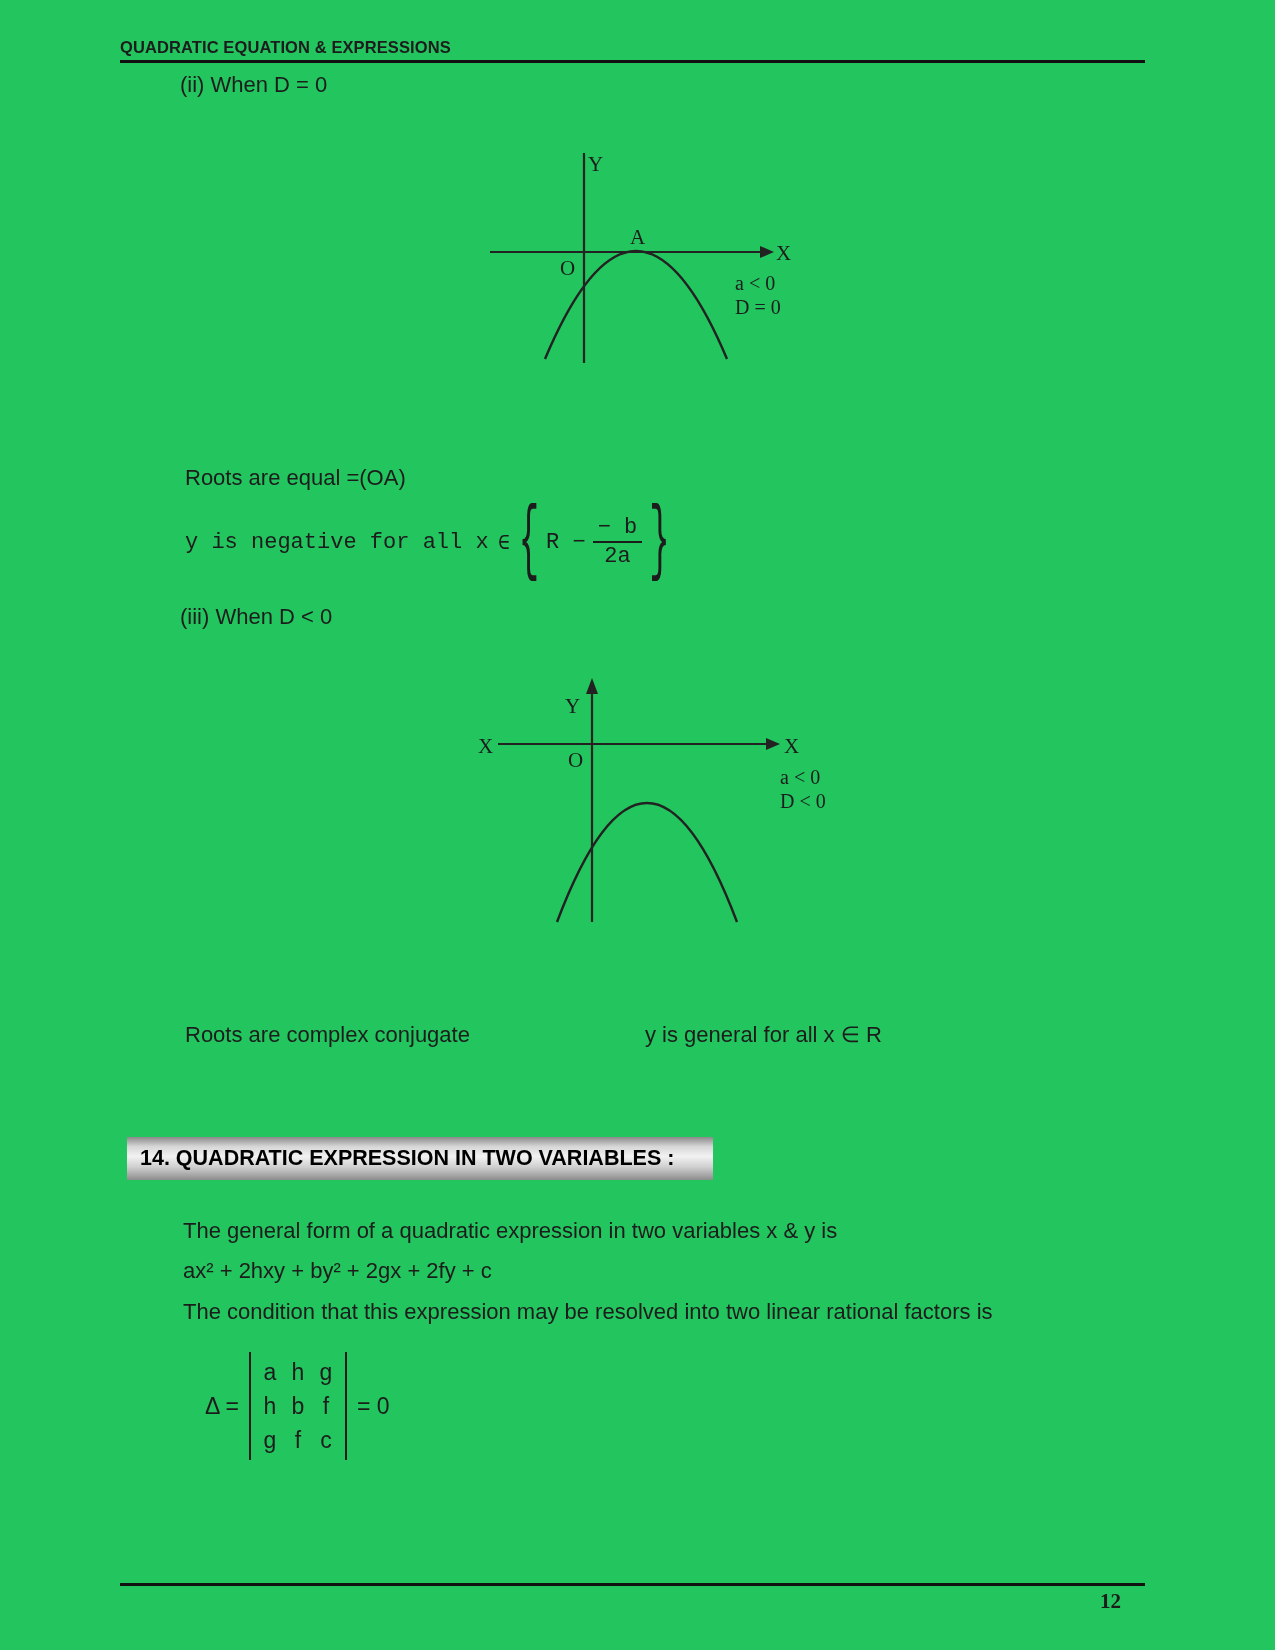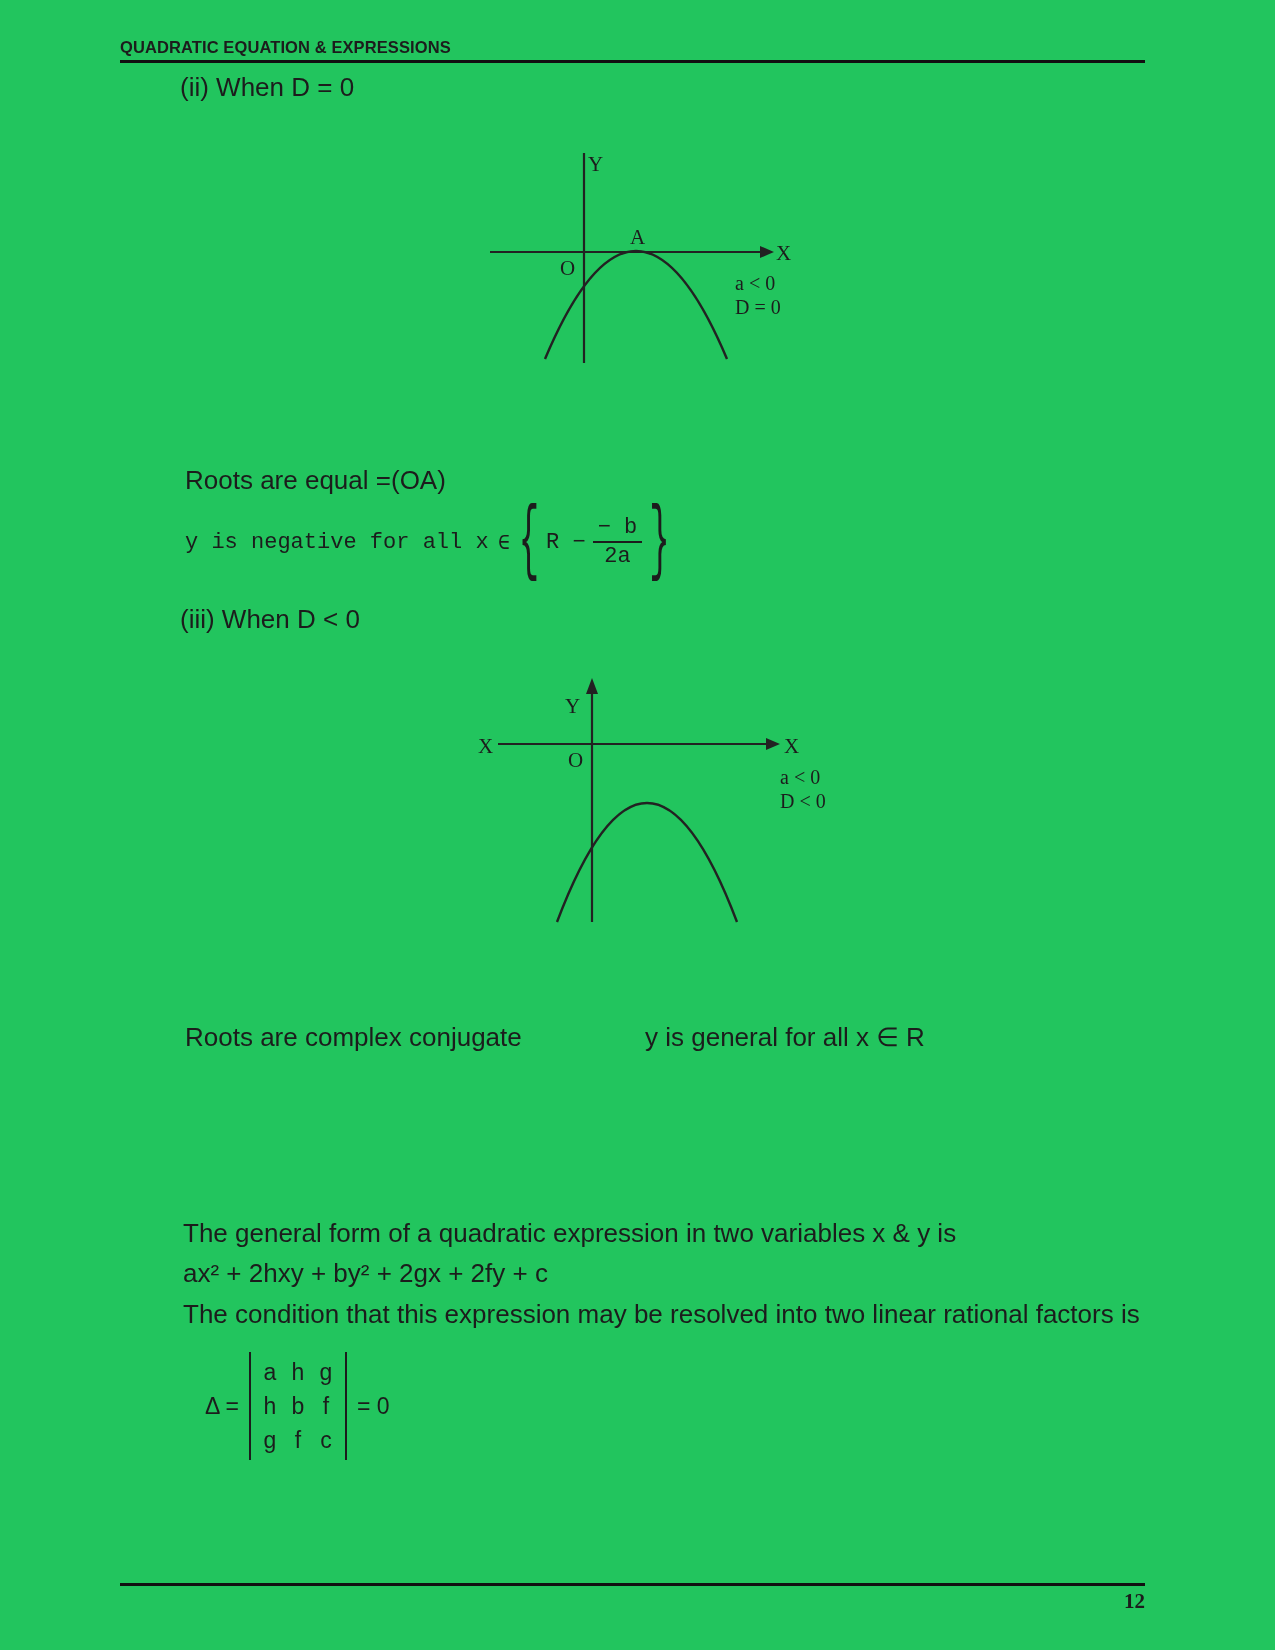--- a/index.html
+++ b/index.html
@@ -16,21 +16,21 @@
   .abs { position:absolute; }
 
   
   .header-title {
     left:120px; top:38px;
     font-size:16.5px; font-weight:bold; letter-spacing:0.1px;
   }
   .header-rule { left:120px; top:60px; width:1025px; height:3px; background:#111; }
 
   
-  .body-text { font-size:26px; }
+  .body-text { font-size:22px; }
   .heading-ii  { left:180px; top:72px; }
   .heading-iii { left:180px; top:604px; }
 
   .graph-svg text {
     font-family:"Liberation Serif","DejaVu Serif",serif;
     font-size:21px; fill:#1c1c1c;
   }
   .graph-svg .annot { font-size:20px; }
   .graph-svg line, .graph-svg path { stroke:#222; fill:none; }
   .graph-svg polygon { fill:#222; stroke:none; }
@@ -81,21 +81,21 @@
   }
   .det-row { display:flex; }
   .det-cell { width:28px; text-align:center; line-height:34px; }
 
   .conclusion { left:183px; top:1494px; white-space:pre-wrap; }
   .note { left:183px; top:1535px; }
 
   
   .footer-rule { left:120px; top:1583px; width:1025px; height:3px; background:#111; }
   .page-number {
-    left:1100px; top:1589px; width:45px; text-align:right;
+    left:1100px; top:1589px; width:45px; text-align:left;
     font-family:"Liberation Serif","DejaVu Serif",serif;
     font-weight:bold; font-size:21px;
   }
 </style>
 </head>
 <body>
 
 <div class="page">
 
   <div class="abs header-title">QUADRATIC EQUATION &amp; EXPRESSIONS</div>
@@ -142,20 +142,21 @@
     <text x="38" y="113">X</text>
     <text x="344" y="113">X</text>
     <text x="128" y="127">O</text>
     <text class="annot" x="340" y="144">a &lt; 0</text>
     <text class="annot" x="340" y="168">D &lt; 0</text>
   </svg>
 
   <div class="abs body-text roots2-left">Roots are complex conjugate</div>
   <div class="abs body-text roots2-right">y is general for all x ∈ R</div>
 
+  <div class="abs section-bar">14. QUADRATIC EXPRESSION IN TWO VARIABLES :</div>
 
   <div class="abs body-text para1">The general form of a quadratic expression in two variables x &amp; y is</div>
   <div class="abs body-text general-form">ax² + 2hxy + by² + 2gx + 2fy + c</div>
   <div class="abs body-text para2">The condition that this expression may be resolved into two linear rational factors is</div>
 
   <div class="abs determinant">
     <span>Δ =</span>
     <span class="det-matrix">
       <span class="det-row">
         <span class="det-cell">a</span>

